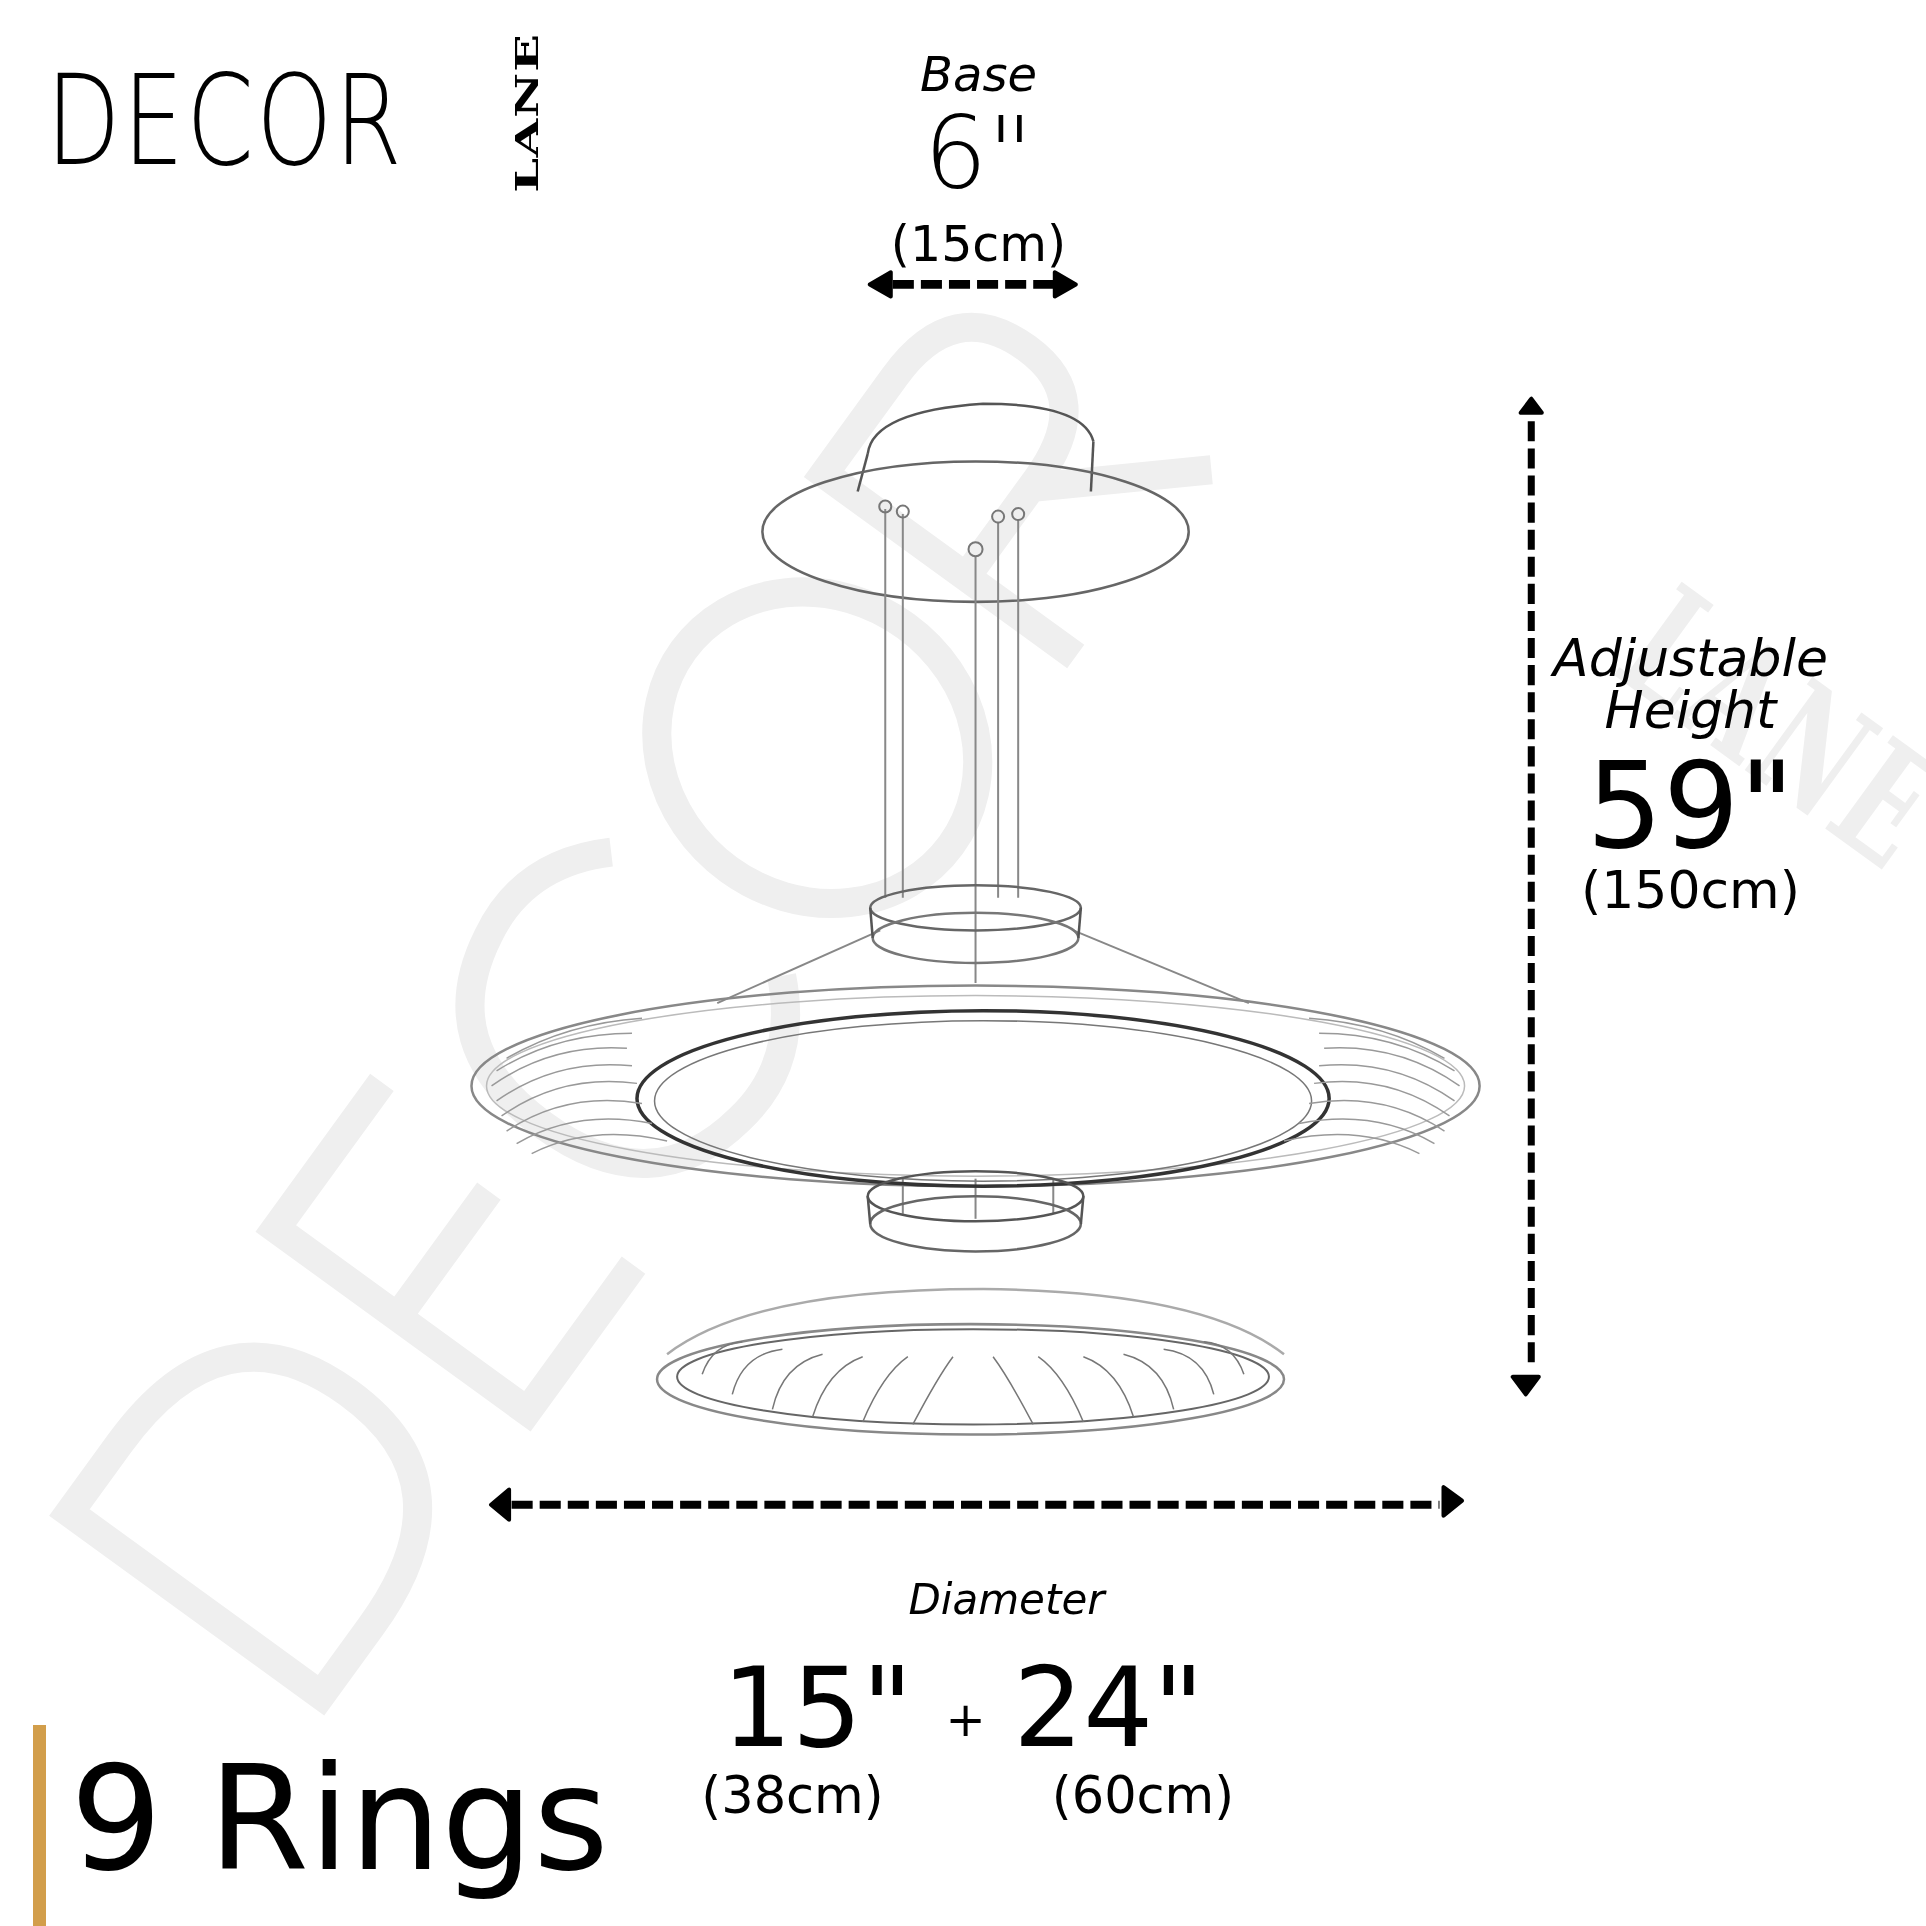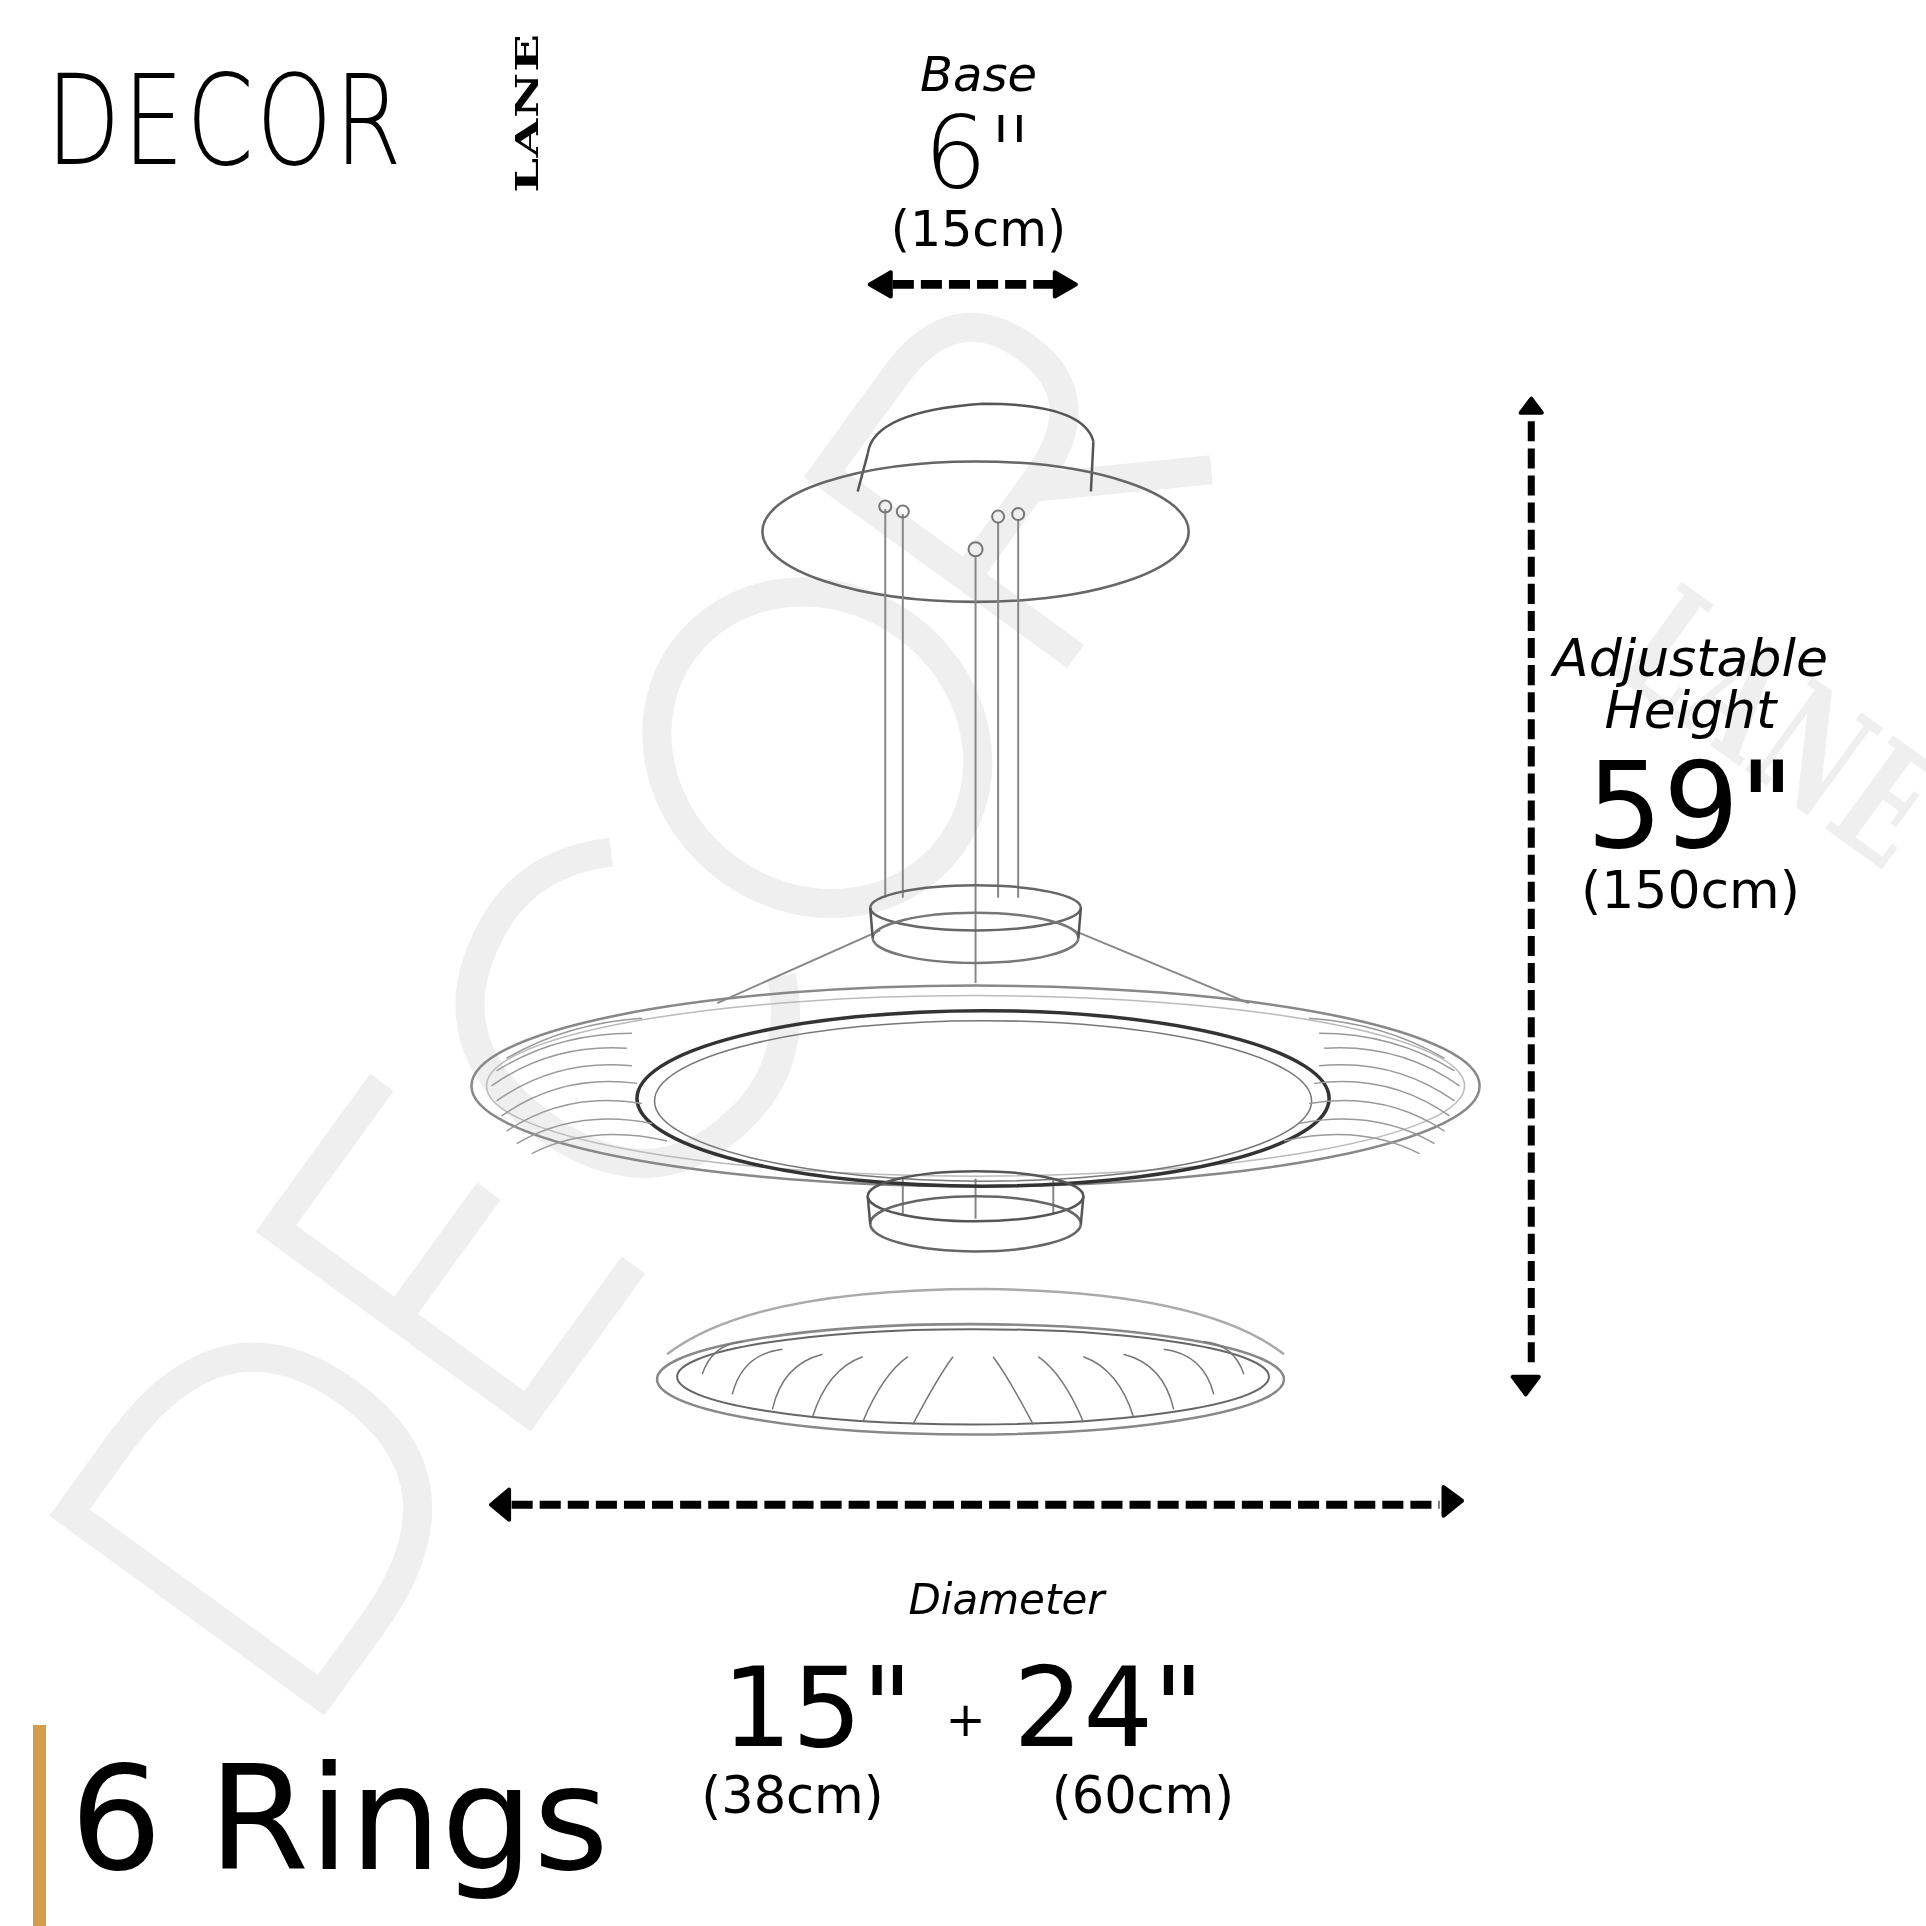--- a/index.html
+++ b/index.html
@@ -146,32 +146,32 @@
 </svg>
 
 <div class="abs logo-main">DECOR</div>
 <div class="abs logo-lane">
   <span>LANE</span>
 </div>
 
 <div class="abs center-text" style="left:853px; top:50px; width:251px;">
   <div class="lbl-small" style="font-size:48px;">Base</div>
   <div class="lbl-big" style="font-size:100px; margin-top:6px; font-weight:300;">6"</div>
-  <div class="lbl-cm" style="font-size:49px; margin-top:1px;">(15cm)</div>
+  <div class="lbl-cm" style="font-size:49px; margin-top:16px;">(15cm)</div>
 </div>
 
 <div class="abs center-text" style="left:1540px; top:632px; width:301px;">
   <div class="lbl-small" style="font-size:52px;">Adjustable</div>
   <div class="lbl-small" style="font-size:52px; ">Height</div>
   <div class="lbl-big" style="font-size:120px; margin-top:10px;">59"</div>
   <div class="lbl-cm" style="font-size:52px; margin-top:-2px;">(150cm)</div>
 </div>
 
 <div class="abs center-text lbl-small" style="left:856px; top:1579px; width:301px; font-size:42px;">Diameter</div>
 <div class="abs center-text lbl-big" style="left:722px; top:1653px; width:181px; font-size:110px;">15"</div>
 <div class="abs center-text" style="left:943px; top:1695px; width:45px; font-size:48px;">+</div>
 <div class="abs center-text lbl-big" style="left:1013px; top:1653px; width:191px; font-size:110px;">24"</div>
 <div class="abs center-text lbl-cm" style="left:697px; top:1770px; width:191px; font-size:51px;">(38cm)</div>
 <div class="abs center-text lbl-cm" style="left:1013px; top:1770px; width:196px; font-size:51px;margin-left:32px;">(60cm)</div>
 
 <div class="abs rings-bar" style="background:#D29E4B;"></div>
-<div class="abs rings-label">6 Rings</div>
+<div class="abs rings-label">9 Rings</div>
 
 
 </body></html>

